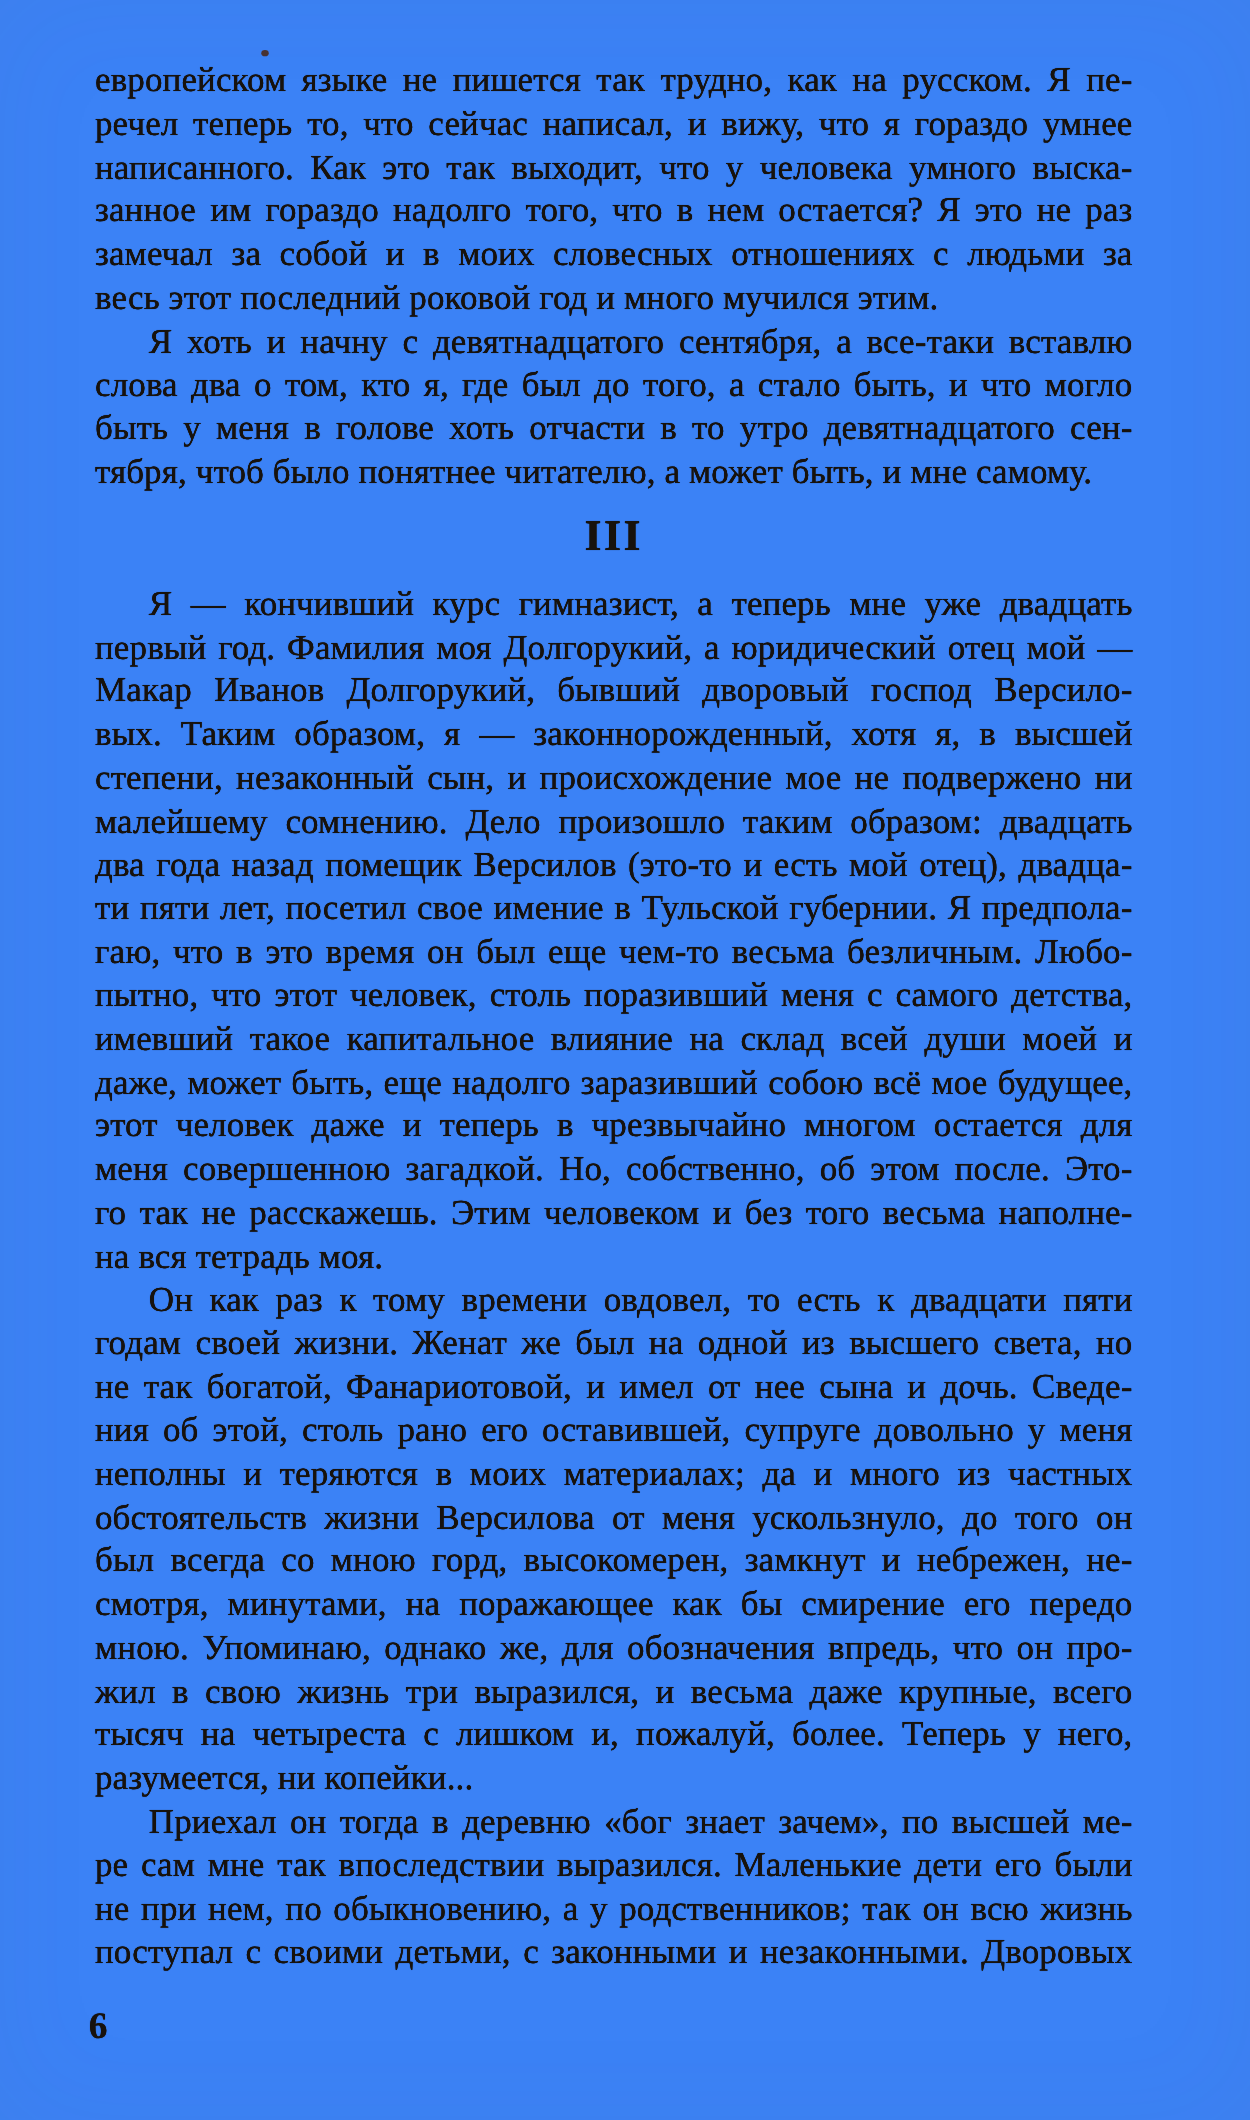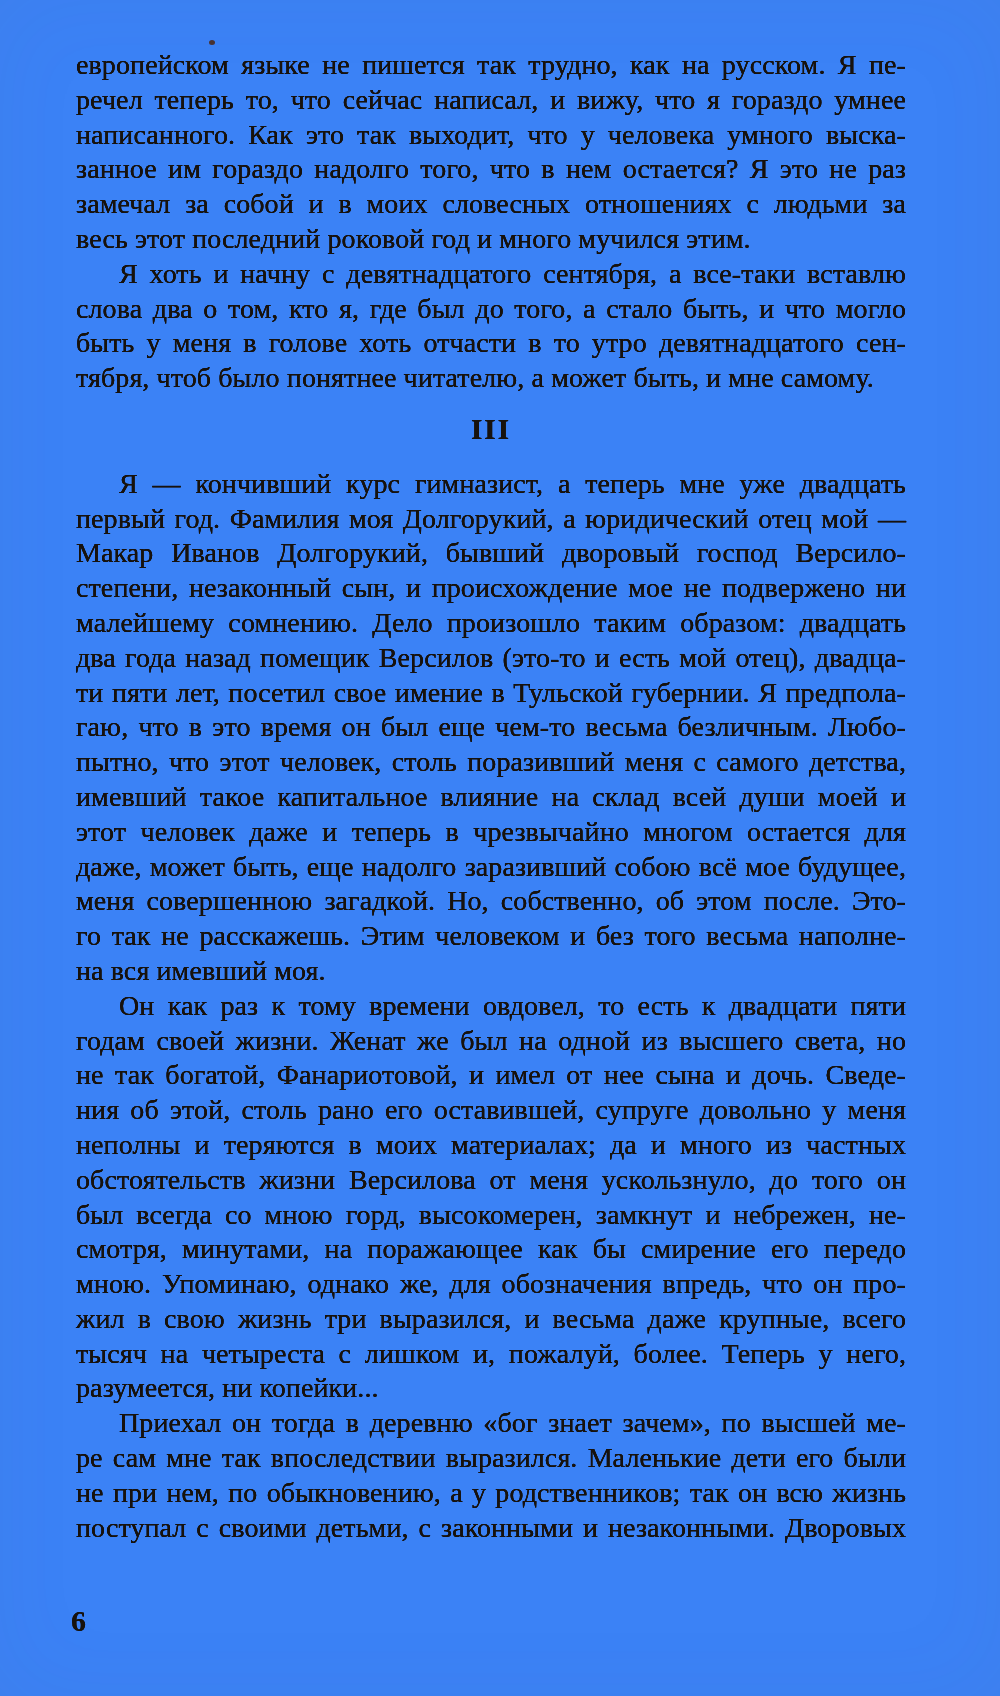--- a/index.html
+++ b/index.html
@@ -35,21 +35,21 @@
   .line {
     text-align: justify;
     text-align-last: justify;
     white-space: normal;
   }
   .line.indent { padding-left: 43px; }
   .line.last { text-align-last: left; }
   .chapter-heading {
     text-align: center;
     font-weight: bold;
-    font-size: 29px;
+    font-size: 35px;
     margin-top: 16px;
     margin-bottom: 20px;
     letter-spacing: 2px;
   }
   .page-number {
     position: absolute;
     left: 71px;
     top: 1604px;
     font-size: 30px;
     font-weight: 600;
@@ -84,32 +84,33 @@
         <div class="line indent">Я хоть и начну с девятнадцатого сентября, а все-таки вставлю</div>
         <div class="line">слова два о том, кто я, где был до того, а стало быть, и что могло</div>
         <div class="line">быть у меня в голове хоть отчасти в то утро девятнадцатого сен-</div>
         <div class="line last">тября, чтоб было понятнее читателю, а может быть, и мне самому.</div>
       </div>
       <div class="chapter-heading">III</div>
       <div class="paragraph">
         <div class="line indent">Я — кончивший курс гимназист, а теперь мне уже двадцать</div>
         <div class="line">первый год. Фамилия моя Долгорукий, а юридический отец мой —</div>
         <div class="line">Макар Иванов Долгорукий, бывший дворовый господ Версило-</div>
+        <div class="line">вых. Таким образом, я — законнорожденный, хотя я, в высшей</div>
         <div class="line">степени, незаконный сын, и происхождение мое не подвержено ни</div>
         <div class="line">малейшему сомнению. Дело произошло таким образом: двадцать</div>
         <div class="line">два года назад помещик Версилов (это-то и есть мой отец), двадца-</div>
         <div class="line">ти пяти лет, посетил свое имение в Тульской губернии. Я предпола-</div>
         <div class="line">гаю, что в это время он был еще чем-то весьма безличным. Любо-</div>
         <div class="line">пытно, что этот человек, столь поразивший меня с самого детства,</div>
         <div class="line">имевший такое капитальное влияние на склад всей души моей и</div>
+        <div class="line">даже, может быть, еще надолго заразивший собою всё мое будущее,</div>
         <div class="line">этот человек даже и теперь в чрезвычайно многом остается для</div>
-        <div class="line">даже, может быть, еще надолго заразивший собою всё мое будущее,</div>
         <div class="line">меня совершенною загадкой. Но, собственно, об этом после. Это-</div>
         <div class="line">го так не расскажешь. Этим человеком и без того весьма наполне-</div>
-        <div class="line last">на вся имевший моя.</div>
+        <div class="line last">на вся тетрадь моя.</div>
       </div>
       <div class="paragraph">
         <div class="line indent">Он как раз к тому времени овдовел, то есть к двадцати пяти</div>
         <div class="line">годам своей жизни. Женат же был на одной из высшего света, но</div>
         <div class="line">не так богатой, Фанариотовой, и имел от нее сына и дочь. Сведе-</div>
         <div class="line">ния об этой, столь рано его оставившей, супруге довольно у меня</div>
         <div class="line">неполны и теряются в моих материалах; да и много из частных</div>
         <div class="line">обстоятельств жизни Версилова от меня ускользнуло, до того он</div>
         <div class="line">был всегда со мною горд, высокомерен, замкнут и небрежен, не-</div>
         <div class="line">смотря, минутами, на поражающее как бы смирение его передо</div>

